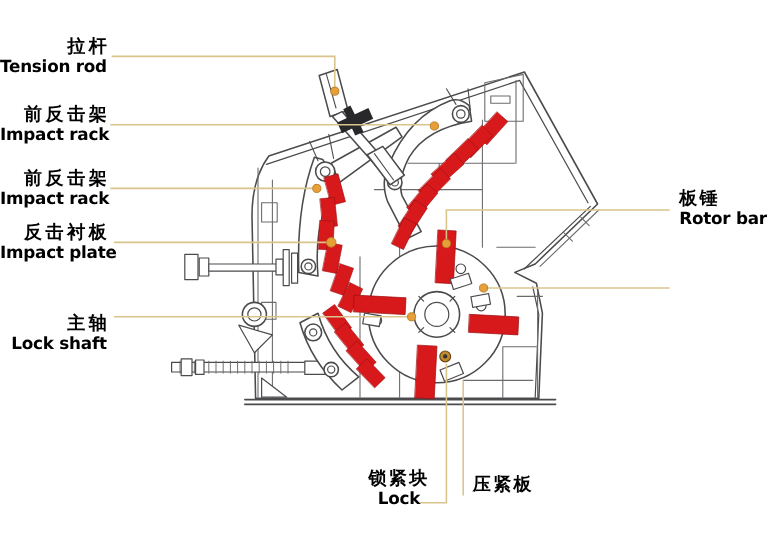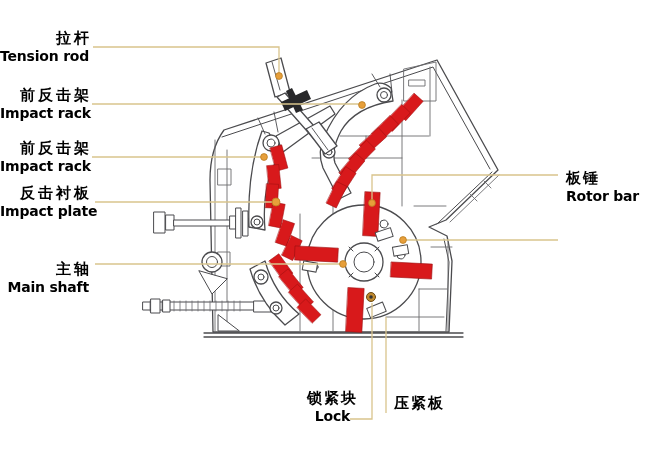--- a/index.html
+++ b/index.html
@@ -6,21 +6,21 @@
   #stage{
     position:relative;width:650px;height:458px;background:#ffffff;overflow:hidden;
     font-family:"DejaVu Sans","Liberation Sans",sans-serif;
   }
   #drawing{position:absolute;left:0;top:0;}
   .label{position:absolute;font-weight:bold;color:#000000;}
   .label .zh{font-size:15px;line-height:19px;letter-spacing:2px;white-space:nowrap;}
   .label .en{font-size:14px;line-height:16px;letter-spacing:-0.2px;white-space:nowrap;}
   .left-col{left:0;width:89px;text-align:right;}
   .left-col .zh{letter-spacing:3px;margin-right:-3px;}
-  .right-col{left:566px;text-align:left;margin-top:13px;}
+  .right-col{left:566px;text-align:left;}
   .bottom-col{text-align:center;}
 </style>
 </head>
 <body>
 
 <div id="stage">
 
   <svg id="drawing" width="650" height="458" viewBox="0 0 650 458">
     <g fill="none" stroke="#4b4b4e" stroke-width="1.3" stroke-linejoin="round" stroke-linecap="round">
 
@@ -198,21 +198,21 @@
     <div class="en">Impact rack</div>
   </div>
 
   <div class="label left-col" style="top:184px">
     <div class="zh">反击衬板</div>
     <div class="en">Impact plate</div>
   </div>
 
   <div class="label left-col" style="top:260px">
     <div class="zh">主轴</div>
-    <div class="en">Main shaft</div>
+    <div class="en">Lock shaft</div>
   </div>
 
   <div class="label right-col" style="top:156px">
     <div class="zh">板锤</div>
     <div class="en">Rotor bar</div>
   </div>
 
 
   <div class="label bottom-col" style="left:307px;top:389px">
     <div class="zh">锁紧块</div>

